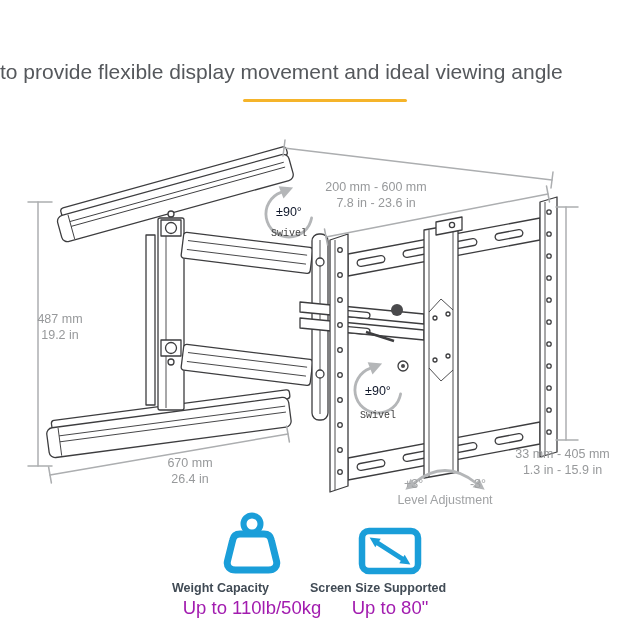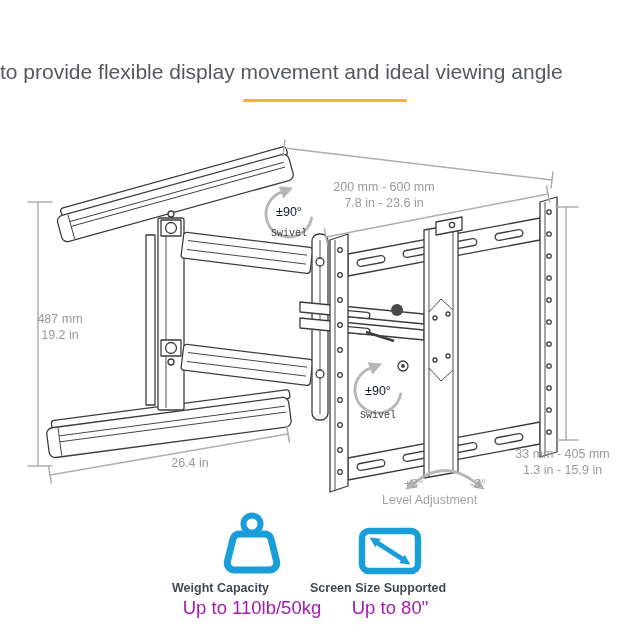--- a/index.html
+++ b/index.html
@@ -12,33 +12,33 @@
     left:0;top:24px;width:640px;text-align:center;
     font-size:29px;font-weight:bold;color:#3a4a5c;letter-spacing:0.2px;
   }
   .subtitle{
     left:0;top:60px;width:640px;text-align:left;
     font-size:21px;color:#55585c;
   }
   .divider{left:243px;top:99px;width:164px;height:3px;background:#f5b42a;border-radius:2px;}
   .dim{color:#97999b;font-size:12.5px;line-height:15.5px;text-align:center;}
   .dim-ext{left:345px;top:109px;width:175px;}
-  .dim-arm{left:289px;top:180px;width:190px;text-align:center;}
+  .dim-arm{left:281px;top:180px;width:190px;text-align:center;}
   .dim-height{left:18px;top:312px;width:84px;}
   .dim-rail{left:130px;top:456px;width:120px;}
   .dim-plate{left:500px;top:447px;width:125px;}
   .swivel-angle{color:#0f172a;font-size:12.5px;text-align:center;}
   .swivel-label{color:#404040;font-size:10px;text-align:center;font-family:Liberation Mono, monospace;}
   .sw1a{left:260px;top:205px;width:58px;}
   .sw1l{left:255px;top:228px;width:68px;}
   .sw2a{left:349px;top:384px;width:58px;}
   .sw2l{left:344px;top:410px;width:68px;}
   .level-angles{left:404px;top:477px;width:82px;display:flex;justify-content:space-between;
     color:#a0a2a4;font-size:12.5px;}
-  .level-label{left:382px;top:493px;width:126px;text-align:left;color:#a0a2a4;font-size:12.5px;}
+  .level-label{left:382px;top:493px;width:126px;text-align:center;color:#a0a2a4;font-size:12.5px;}
   .feat-label{font-size:12.5px;font-weight:bold;color:#414b55;text-align:left;}
   .feat-value{font-size:18.5px;color:#a21caf;text-align:center;}
   .wlabel{left:172px;top:581px;width:160px;}
   .wvalue{left:162px;top:597px;width:180px;}
   .slabel{left:310px;top:581px;width:160px;}
   .svalue{left:320px;top:597px;width:140px;}
   svg{display:block;}
   .draw{stroke:#3d3d3f;fill:#ffffff;stroke-width:1.3;stroke-linejoin:round;stroke-linecap:round;}
   .thin{stroke:#3d3d3f;fill:none;stroke-width:0.9;}
   .dimline{stroke:#acaeb0;stroke-width:1.5;fill:none;stroke-linecap:round;}
@@ -247,20 +247,21 @@
 
   <div class="abs dim dim-arm">
     <div>200 mm - 600 mm</div>
     <div>7.8 in - 23.6 in</div>
   </div>
   <div class="abs dim dim-height">
     <div>487 mm</div>
     <div>19.2 in</div>
   </div>
   <div class="abs dim dim-rail">
+    <div>670 mm</div>
     <div>26.4 in</div>
   </div>
   <div class="abs dim dim-plate">
     <div>33 mm - 405 mm</div>
     <div>1.3 in - 15.9 in</div>
   </div>
 
   <div class="abs swivel-angle sw1a">±90°</div>
   <div class="abs swivel-label sw1l">Swivel</div>
   <div class="abs swivel-angle sw2a">±90°</div>

